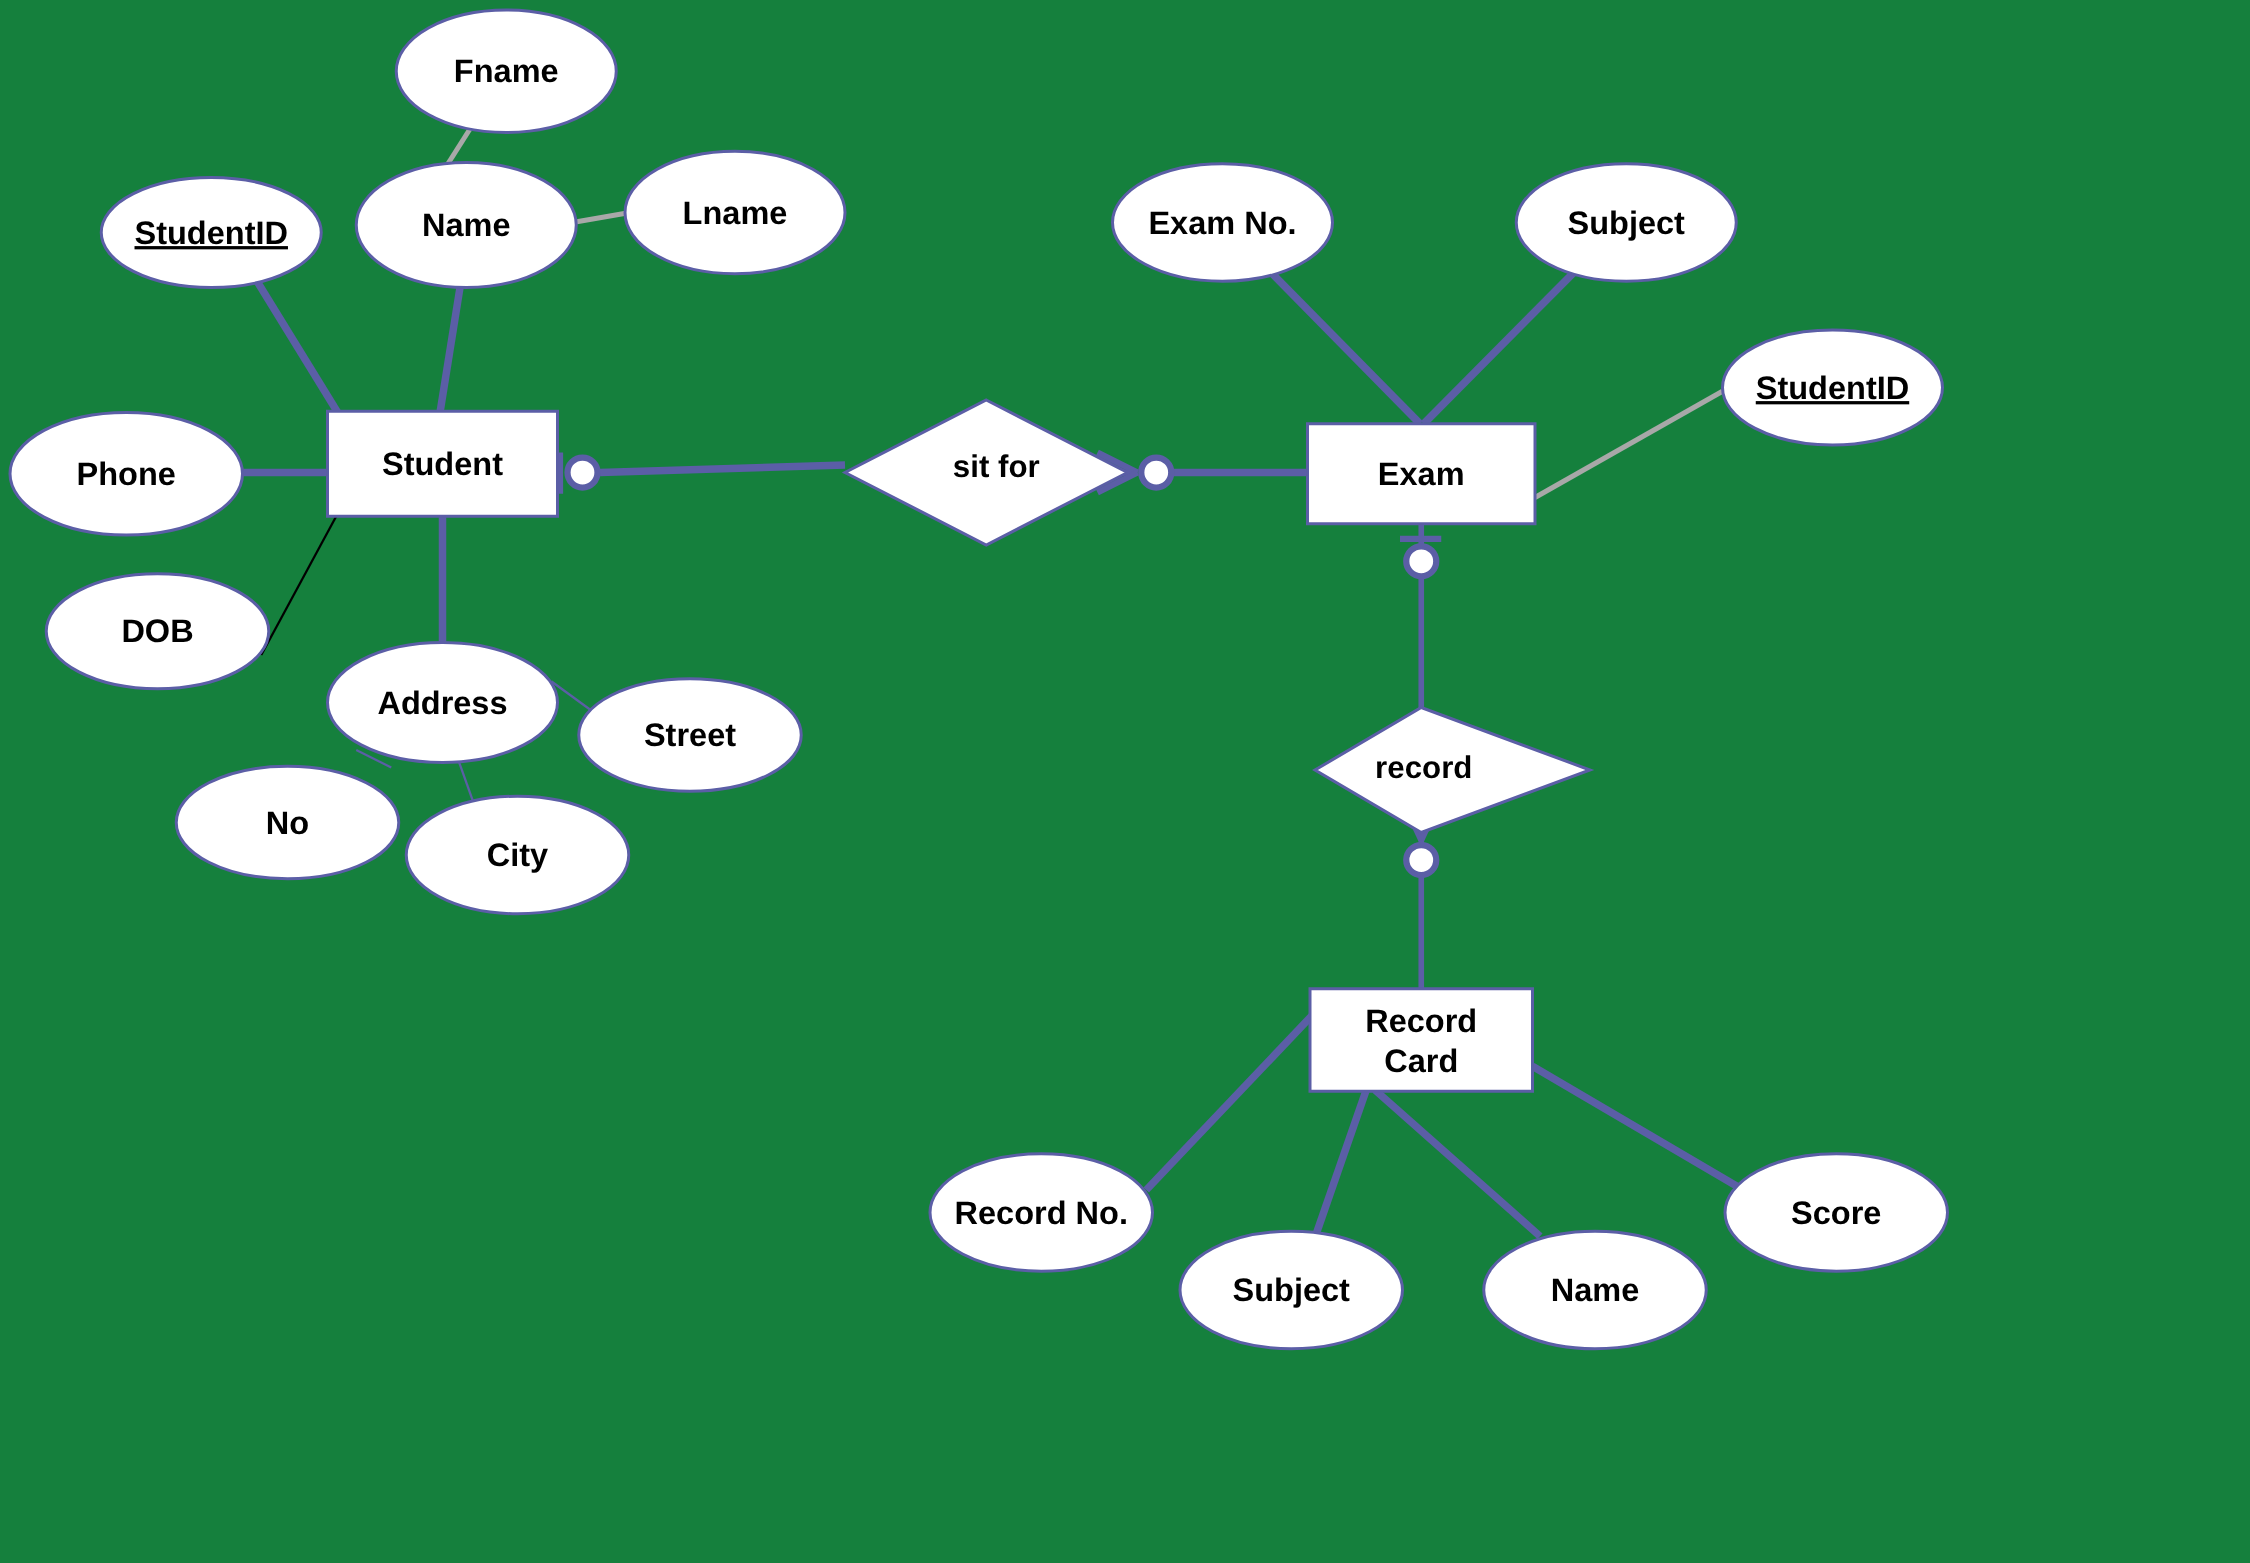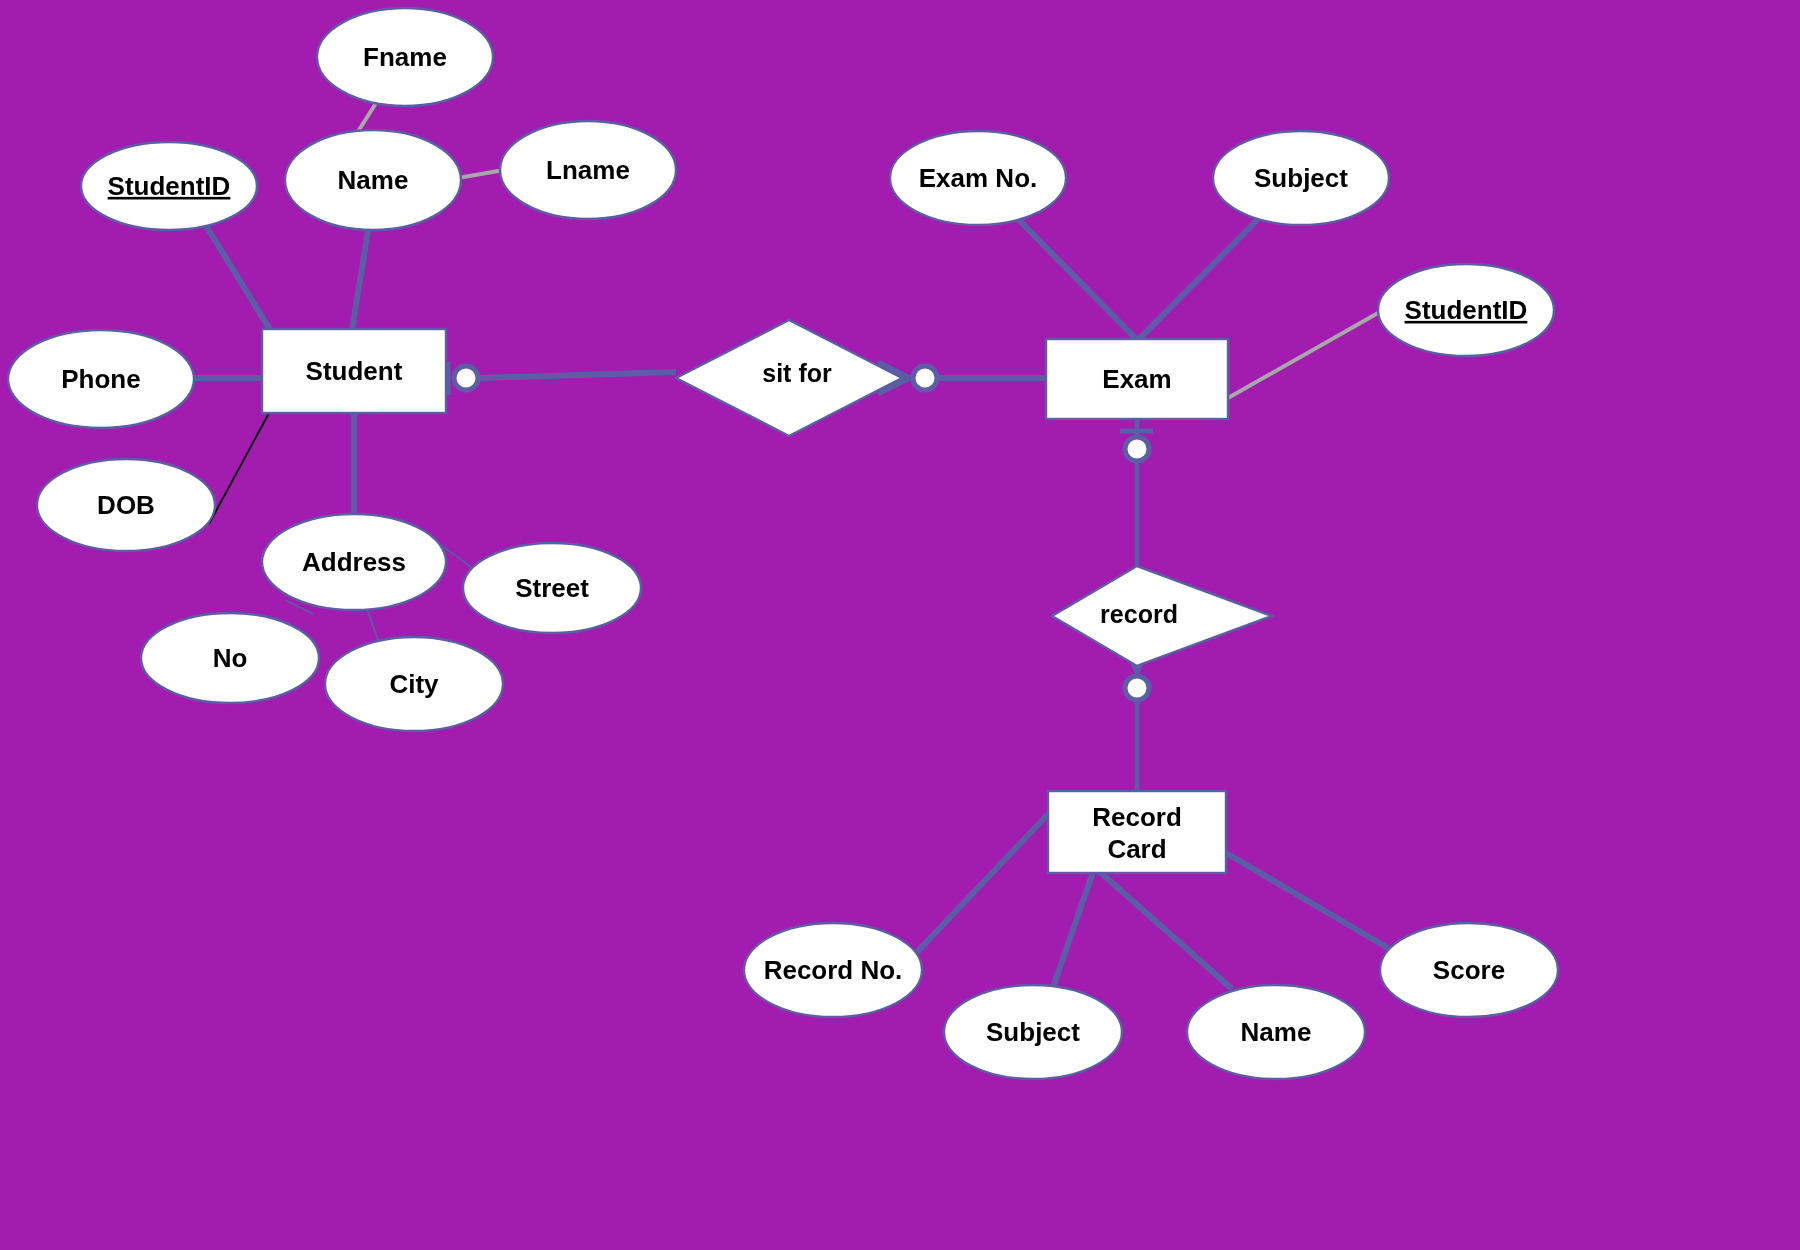--- a/index.html
+++ b/index.html
@@ -10,21 +10,21 @@
   body {
     width: 1800px;
     height: 1250px;
     font-family: "Liberation Sans", sans-serif;
     overflow: hidden;
   }
   #diagram-root {
     position: relative;
     width: 1800px;
     height: 1250px;
-    background: #a21caf;
+    background: #15803d;
   }
   svg#er-canvas {
     position: absolute;
     top: 0;
     left: 0;
     width: 1800px;
     height: 1250px;
   }
   .ellipse-shape {
     fill: #ffffff;

